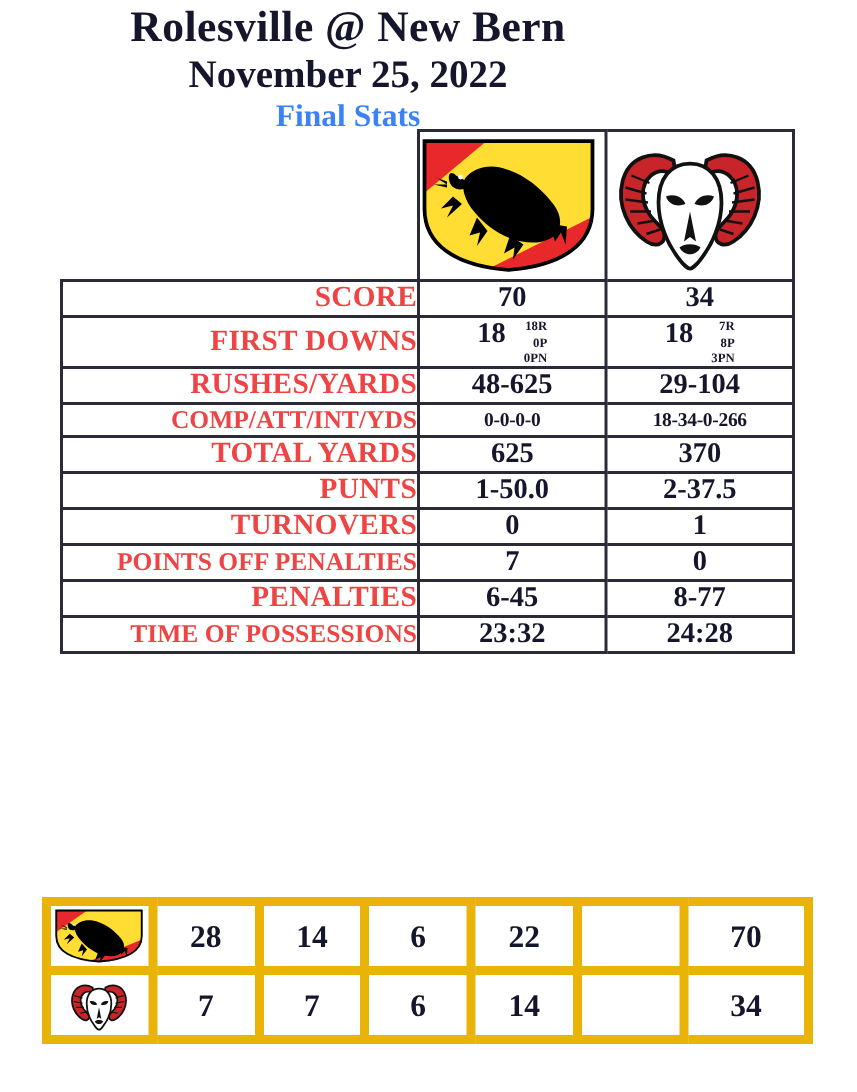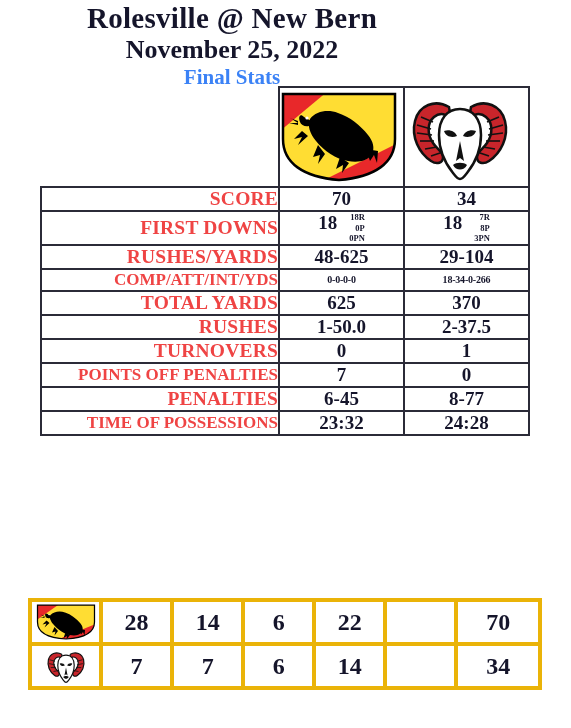--- a/index.html
+++ b/index.html
@@ -88,21 +88,21 @@
     margin-top: 45px;
   }
   .stat-value {
     text-align: center;
     font-size: 17px;
     font-weight: bold;
     padding: 5px 4px;
     color: #15152b;
   }
   .stat-value.big { font-size: 19px; }
-  .stat-value.tight { font-size: 10px; letter-spacing: -0.2px; }
+  .stat-value.tight { font-size: 13px; letter-spacing: -0.2px; }
 
   .fd-wrap {
     display: flex;
     align-items: flex-start;
     justify-content: center;
     gap: 12px;
   }
   .fd-main {
     font-size: 19px;
     font-weight: bold;
@@ -118,26 +118,26 @@
   
   .linescore-table {
     position: absolute;
     left: 28px;
     top: 598px;
     width: 514px;
     border-collapse: collapse;
     table-layout: fixed;
   }
   .linescore-table td {
-    border: 4px solid #eab308;
+    border: 6px solid #eab308;
     padding: 0;
     height: 40px;
     text-align: center;
     vertical-align: middle;
-    font-size: 24px;
+    font-size: 21px;
     font-weight: bold;
     color: #15152b;
   }
   .ls-logo-col { width: 68px; }
   .ls-q-col    { width: 68px; }
   .ls-ot-col   { width: 68px; }
   .ls-tot-col  { width: 80px; }
   .ls-logo-cell { padding: 1px 2px; }
 
   .ls-logo-cell svg { display: block; margin: 0 auto; }
@@ -271,21 +271,21 @@
       <td class="stat-value tight">18-34-0-266</td>
     </tr>
 
     <tr>
       <td class="stat-label">TOTAL YARDS</td>
       <td class="stat-value big">625</td>
       <td class="stat-value big">370</td>
     </tr>
 
     <tr>
-      <td class="stat-label">RUSHES</td>
+      <td class="stat-label">PUNTS</td>
       <td class="stat-value big">1-50.0</td>
       <td class="stat-value big">2-37.5</td>
     </tr>
 
     <tr>
       <td class="stat-label">TURNOVERS</td>
       <td class="stat-value big">0</td>
       <td class="stat-value big">1</td>
     </tr>
 

